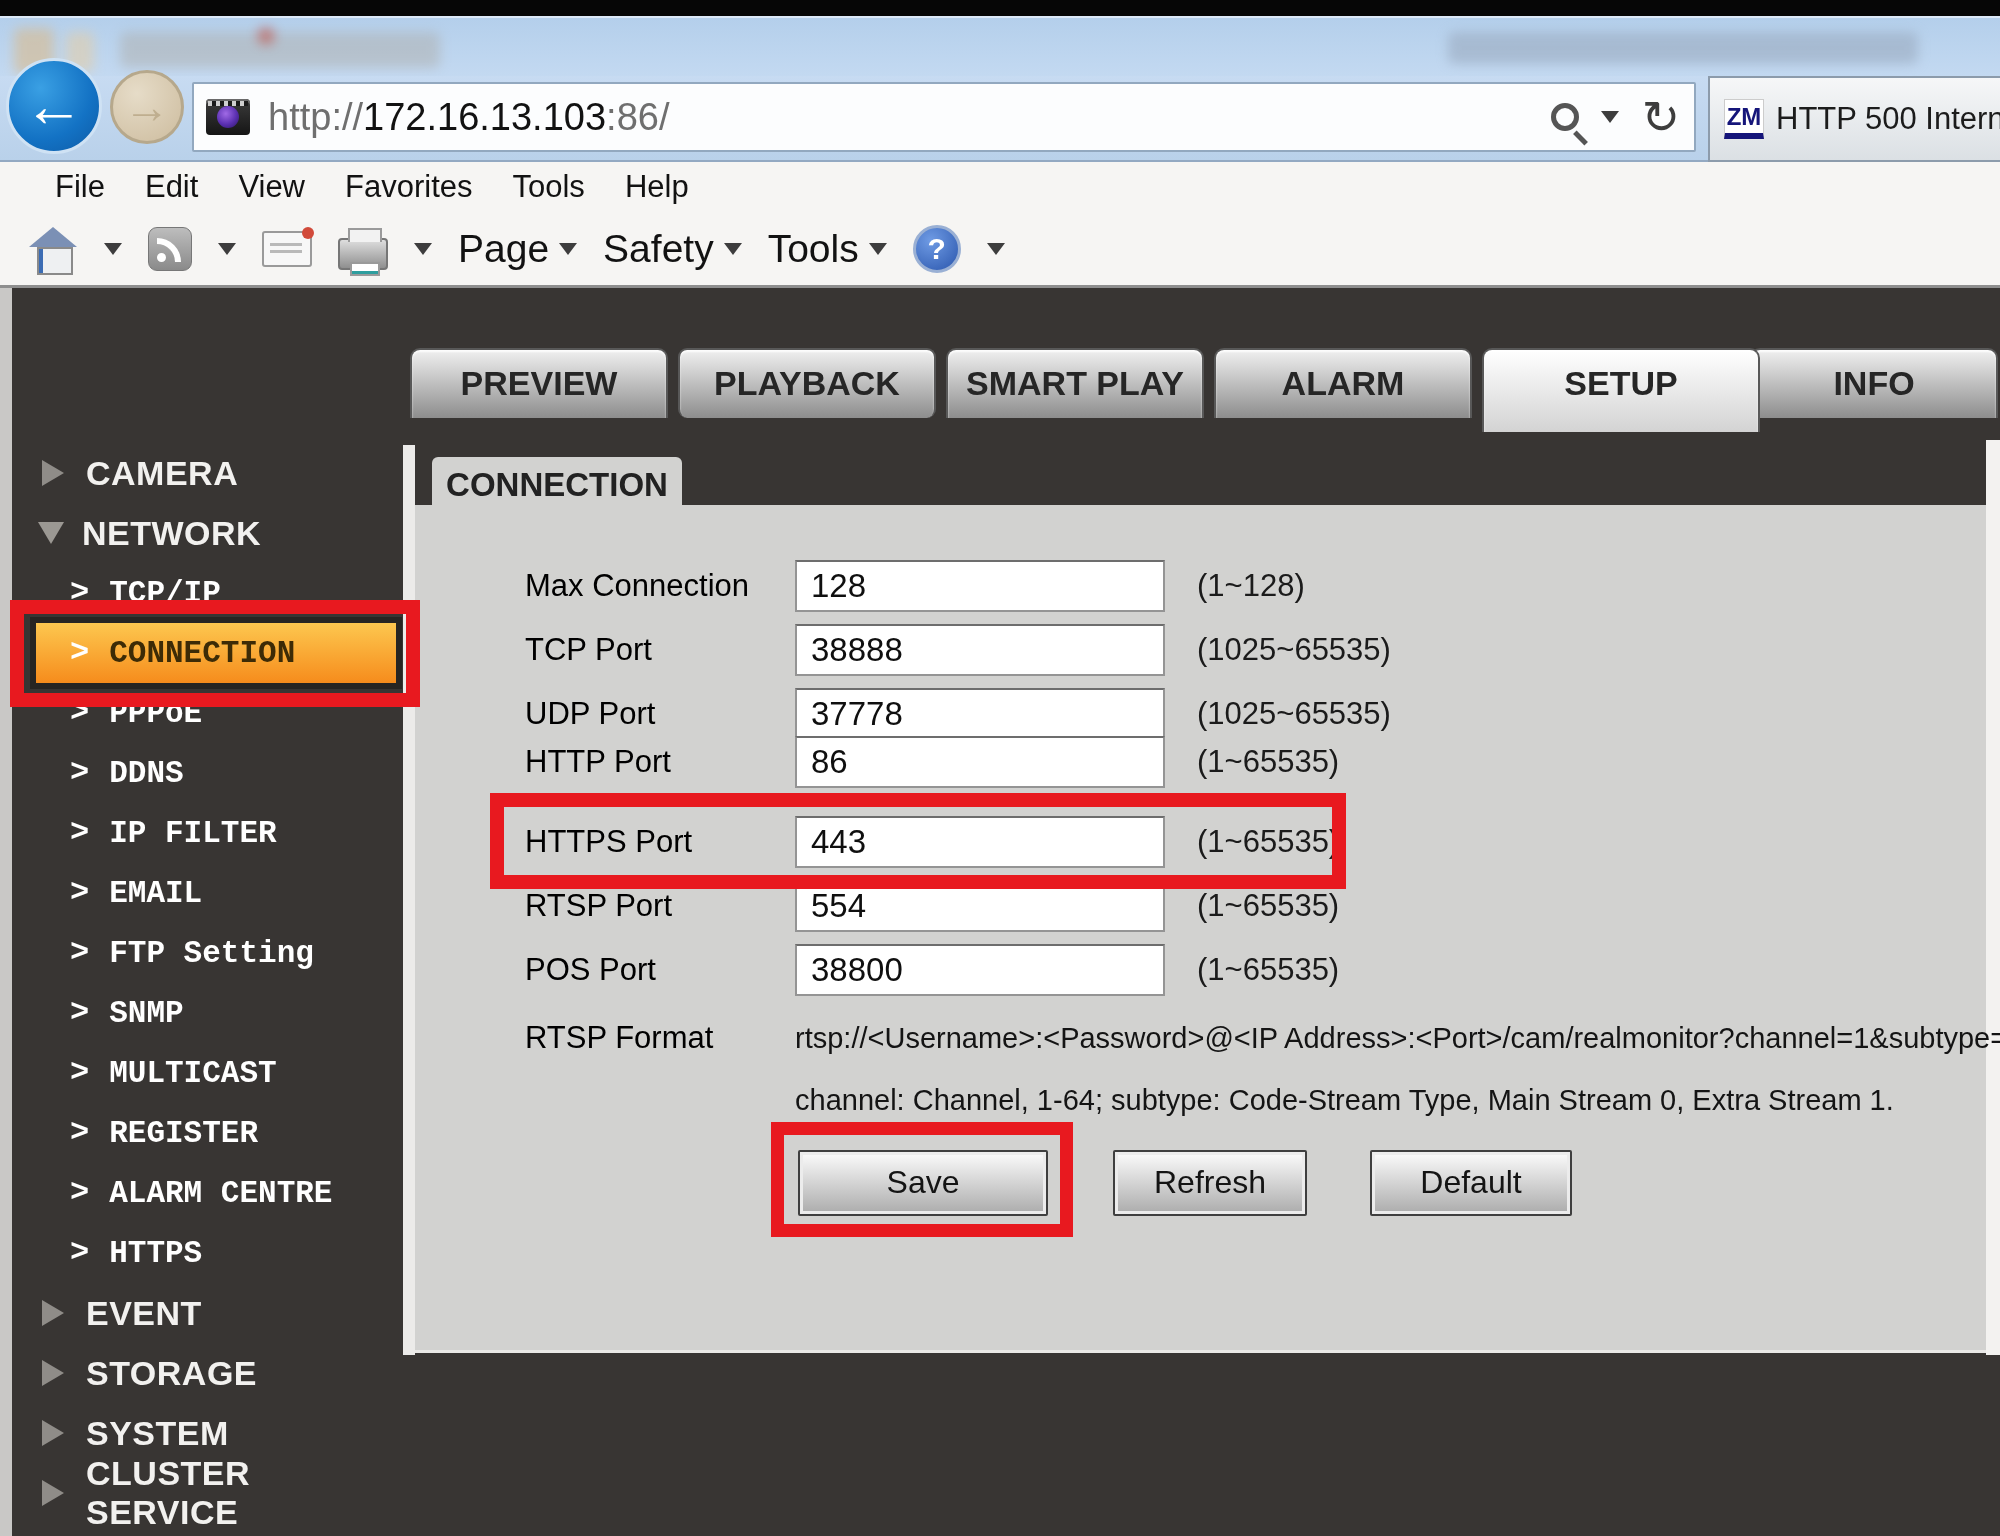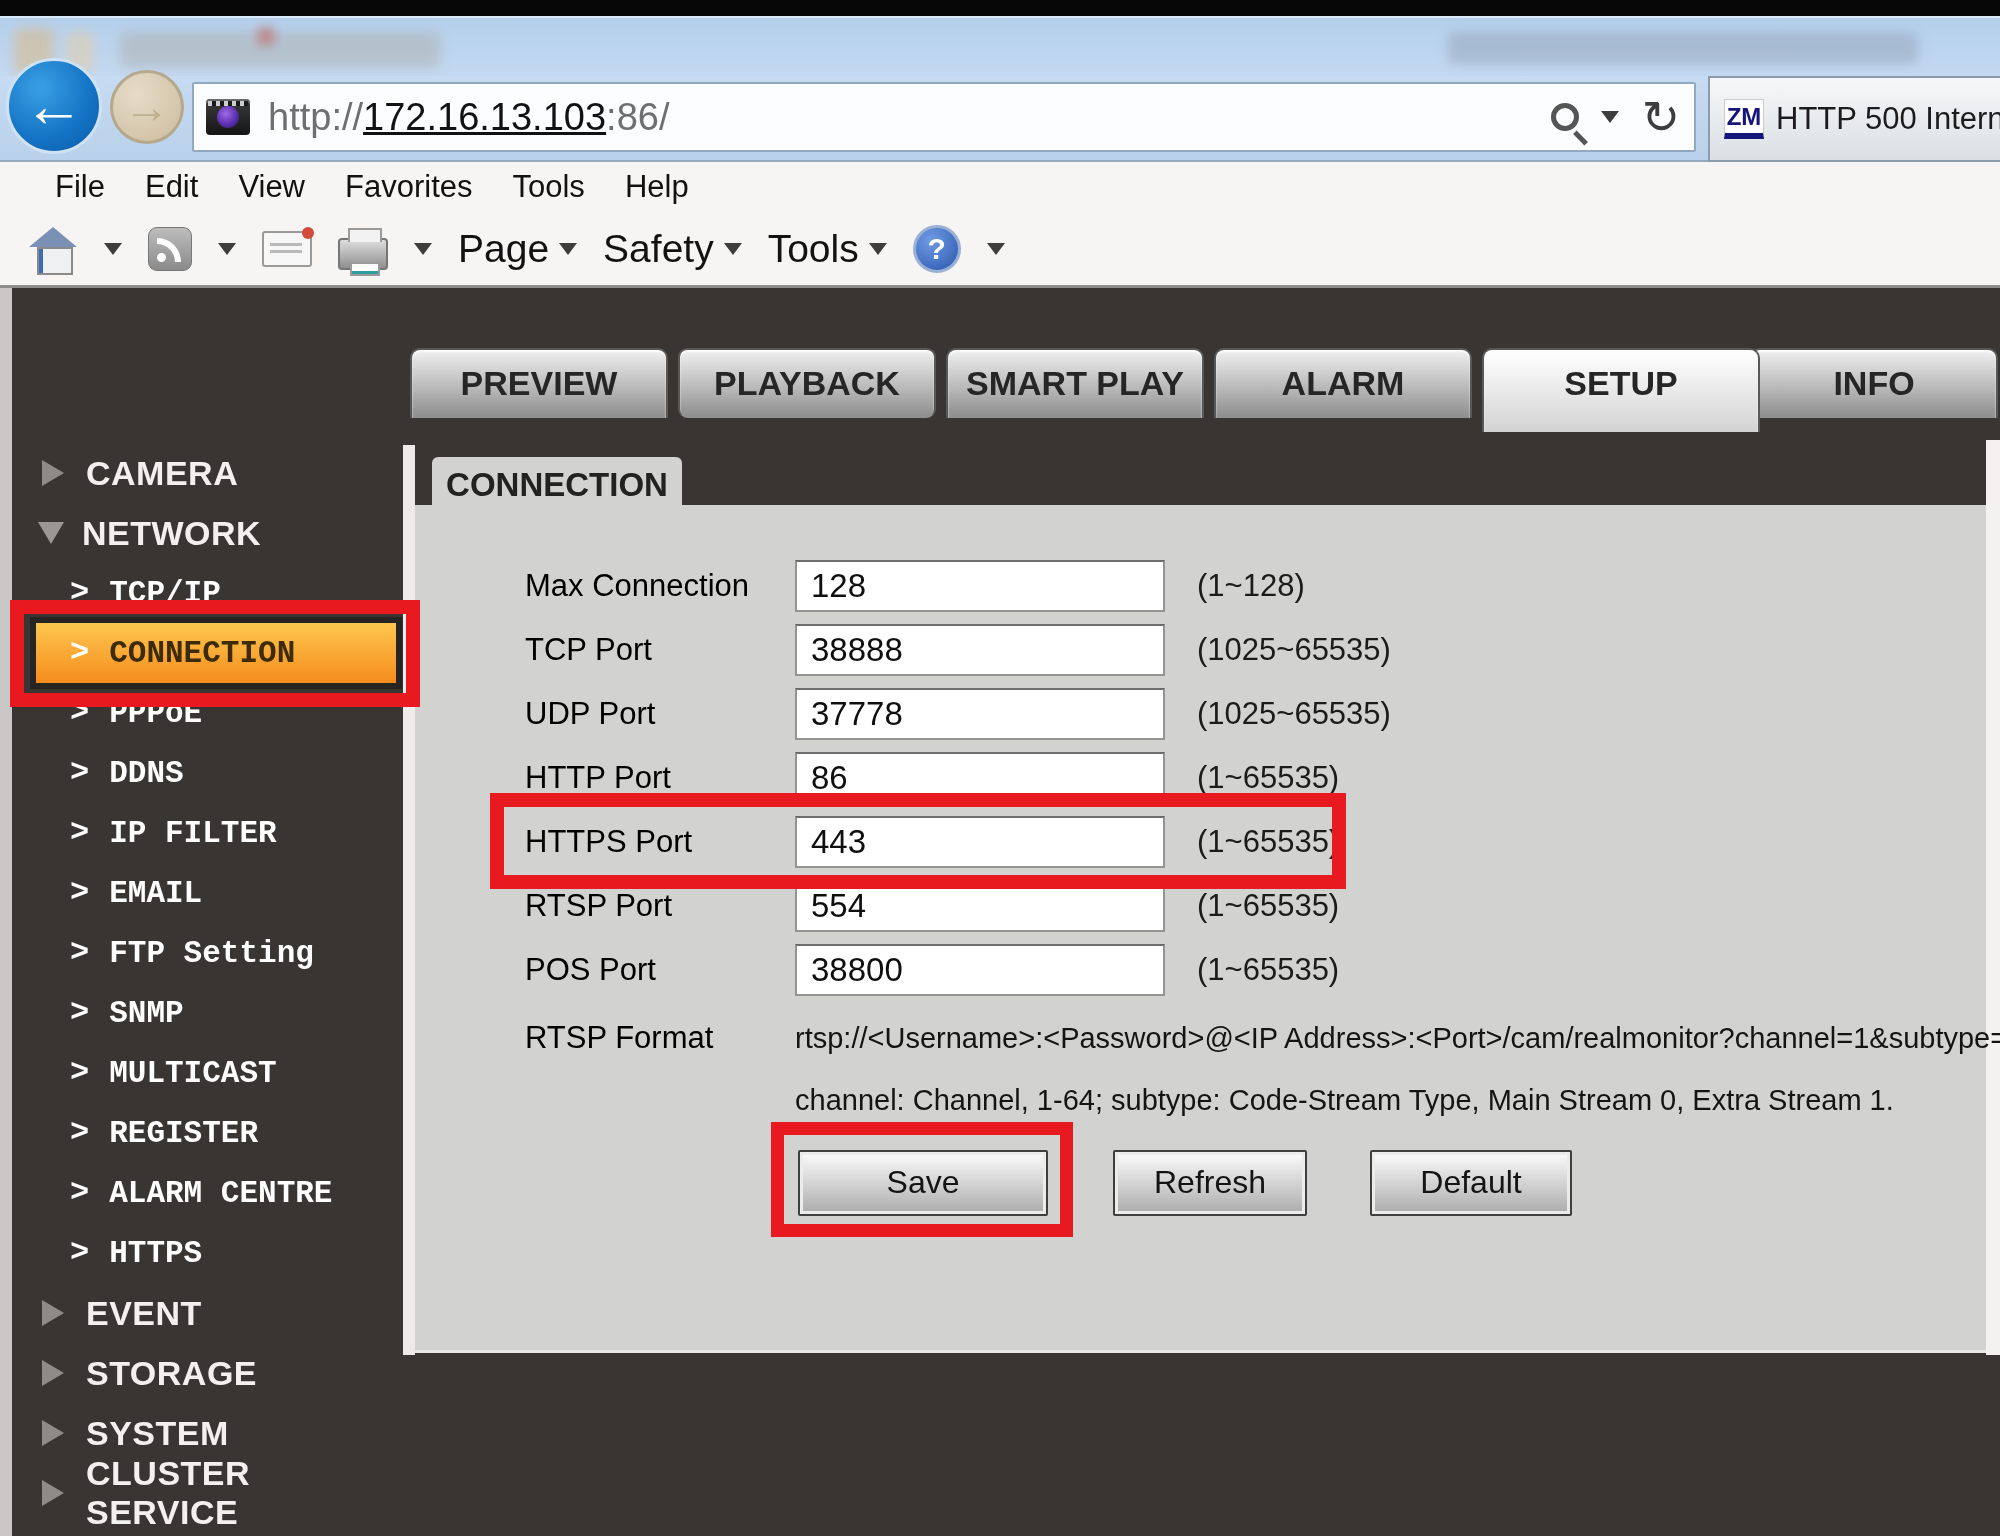--- a/index.html
+++ b/index.html
@@ -29,21 +29,21 @@
               display:flex; align-items:center; }
   .site-icon { width:44px; height:36px; margin-left:12px; border-radius:4px; position:relative;
                background:linear-gradient(#3c3c3c,#151515); flex:0 0 auto;
                box-shadow:inset 0 3px 0 #6a6a6a; }
   .site-icon::before { content:""; position:absolute; left:50%; top:50%; transform:translate(-50%,-50%);
                width:22px; height:22px; border-radius:50%;
                background:radial-gradient(circle at 40% 35%, #a06ae6, #5a2fb0 55%, #2a1560); }
   .site-icon::after { content:""; position:absolute; left:2px; top:2px; width:40px; height:5px;
                background:repeating-linear-gradient(90deg,#cfcfcf 0 4px,#1a1a1a 4px 8px); }
   .url-text { margin-left:18px; font-size:38px; color:#6f6f6f; white-space:nowrap; }
-  .url-host { color:#121212;text-decoration:underline; }
+  .url-host { color:#121212; }
   .addr-right { position:absolute; right:14px; top:0; height:66px; display:flex; align-items:center; gap:22px; }
   .ic-search { position:relative; width:28px; height:28px; border:5px solid #555; border-radius:50%; }
   .ic-search::after { content:""; position:absolute; width:5px; height:16px; background:#555;
                       left:22px; top:22px; transform:rotate(-45deg); }
   .caret { width:0; height:0; border-left:9px solid transparent; border-right:9px solid transparent;
            border-top:12px solid #3d3d3d; }
   .ic-refresh { font-size:46px; color:#3d3d3d; line-height:1; }
 
   .browser-tab { position:absolute; left:1708px; top:76px; width:292px; height:86px;
                  background:linear-gradient(#f6f7f8,#dbe0e4); border:2px solid #8c9bab; border-right:none;
@@ -124,21 +124,21 @@
   
   .panel-left-edge { position:absolute; left:403px; top:445px; width:12px; height:910px; background:#ecebe9; }
   .panel-right-edge { position:absolute; left:1986px; top:440px; width:14px; height:915px; background:#f3f2f0; }
   .main-panel { position:absolute; left:415px; top:505px; width:1571px; height:848px;
                 background:#d2d2d0; border-bottom:3px solid #e9e8e6; }
   .conn-tab { position:absolute; left:432px; top:457px; width:250px; height:52px; background:#d2d2d0;
               border-radius:6px 6px 0 0; font-size:33px; font-weight:bold; color:#222;
               text-align:center; line-height:56px; z-index:2; }
 
   .form-row { position:absolute; left:415px; width:1571px; height:52px; }
-  .r0{top:560px;} .r1{top:624px;} .r2{top:688px;} .r3{top:752px;}
+  .r0{top:560px;} .r1{top:624px;} .r2{top:688px;} .r3{top:736px;}
   .r4{top:816px;} .r5{top:880px;} .r6{top:944px;} .r-fmt{top:1012px;} .r-note{top:1074px;}
   .row-label { position:absolute; left:110px; width:265px; font-size:31px; color:#000000; line-height:52px; }
   .row-input { position:absolute; left:380px; top:0; width:370px; height:52px; background:#fff;
                border:2px solid #949494; border-top-color:#6d6d6d; font-size:33px; color:#0f0f0f;
                padding-left:14px; font-family:"Liberation Sans","DejaVu Sans",sans-serif; }
   .row-range { position:absolute; left:782px; font-size:31px; color:#1b1b1b; line-height:52px; }
   .fmt-value { position:absolute; left:380px; width:1185px; font-size:29px; color:#141414; line-height:52px; white-space:nowrap; }
 
   .btn { position:absolute; top:1150px; height:66px; background:linear-gradient(#fcfcfc,#ababab);
          border:2px solid #3f3f3f; box-shadow:inset 0 0 0 3px #ececec; border-radius:2px;

